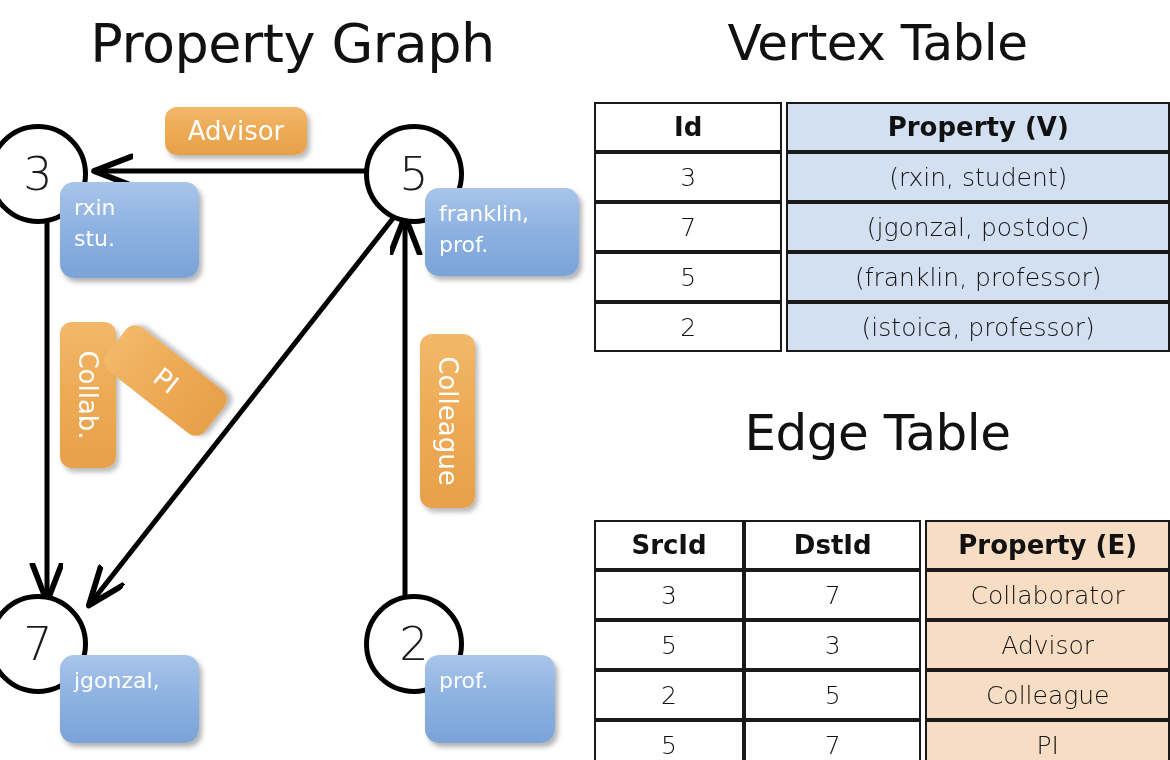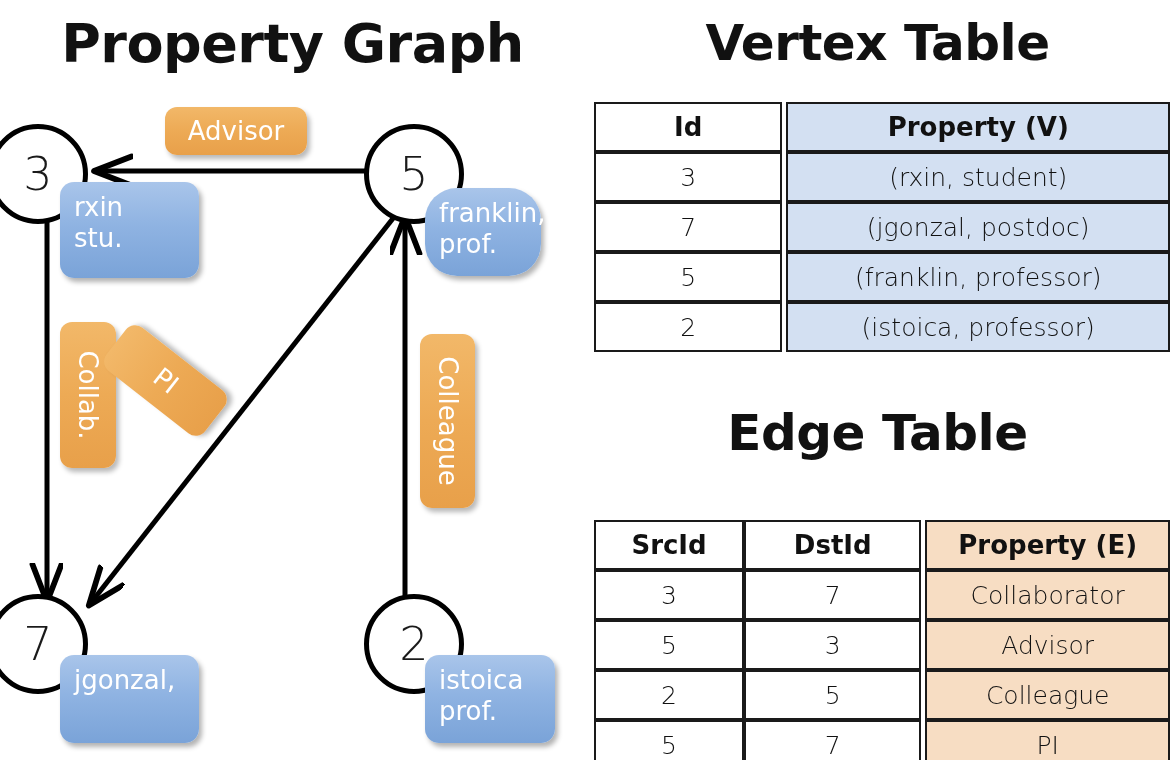--- a/index.html
+++ b/index.html
@@ -13,21 +13,21 @@
     position: relative;
     overflow: hidden;
     font-family: "Liberation Sans", sans-serif;
     color: #000000;
   }
 
   
   .title {
     position: absolute;
     font-family: "DejaVu Sans", sans-serif;
-    font-weight: 700;
+    font-weight: 400;
     color: #111111;
     white-space: nowrap;
     letter-spacing: -0.5px;
   }
   #title-property-graph {
     left: 0; top: 14px;
     width: 585px;
     text-align: center;
     font-size: 54px;
     line-height: 60px;
@@ -77,21 +77,21 @@
   }
 
   .prop-box {
     position: absolute;
     border-radius: 14px;
     background: linear-gradient(180deg, #a9c5ea 0%, #8fb3e2 45%, #7aa3d8 100%);
     box-shadow: 3px 4px 5px rgba(0,0,0,0.30);
     color: #ffffff;
     font-family: "DejaVu Sans", sans-serif;
     font-weight: 400;
-    font-size: 26px;
+    font-size: 22px;
     line-height: 31px;
     padding: 10px 0 0 14px;
     box-sizing: border-box;
     z-index: 8;
   }
 
   .edge-label {
     position: absolute;
     border-radius: 12px;
     background: linear-gradient(180deg, #f2b869 0%, #edaa55 50%, #e8a04a 100%);
@@ -184,29 +184,28 @@
 
   <div class="node" id="node-3" style="left:-12px; top:124px; width:100px; height:100px;">3</div>
   <div class="node" id="node-5" style="left:364px; top:124px; width:100px; height:100px;">5</div>
   <div class="node" id="node-7" style="left:-12px; top:594px; width:100px; height:100px;">7</div>
   <div class="node" id="node-2" style="left:364px; top:594px; width:100px; height:100px;">2</div>
 
   <div class="prop-box" style="left:60px; top:182px; width:139px; height:96px;">
     <div>rxin</div>
     <div>stu.</div>
   </div>
-  <div class="prop-box" style="left:425px; top:188px; width:116px; height:88px;border-radius:32px;">
+  <div class="prop-box" style="left:425px; top:188px; width:154px; height:88px;">
     <div>franklin,</div>
     <div>prof.</div>
   </div>
   <div class="prop-box" style="left:60px; top:655px; width:139px; height:88px;">
     <div>jgonzal,</div>
   </div>
   <div class="prop-box" style="left:425px; top:655px; width:130px; height:88px;">
-    <div>istoica</div>
     <div>prof.</div>
   </div>
 
   <div class="edge-label" style="left:165px; top:107px; width:142px; height:48px;">
     <span>Advisor</span>
   </div>
 
   <div class="edge-label vertical" style="left:60px; top:322px; width:56px; height:146px;">
     <span>Collab.</span>
   </div>

